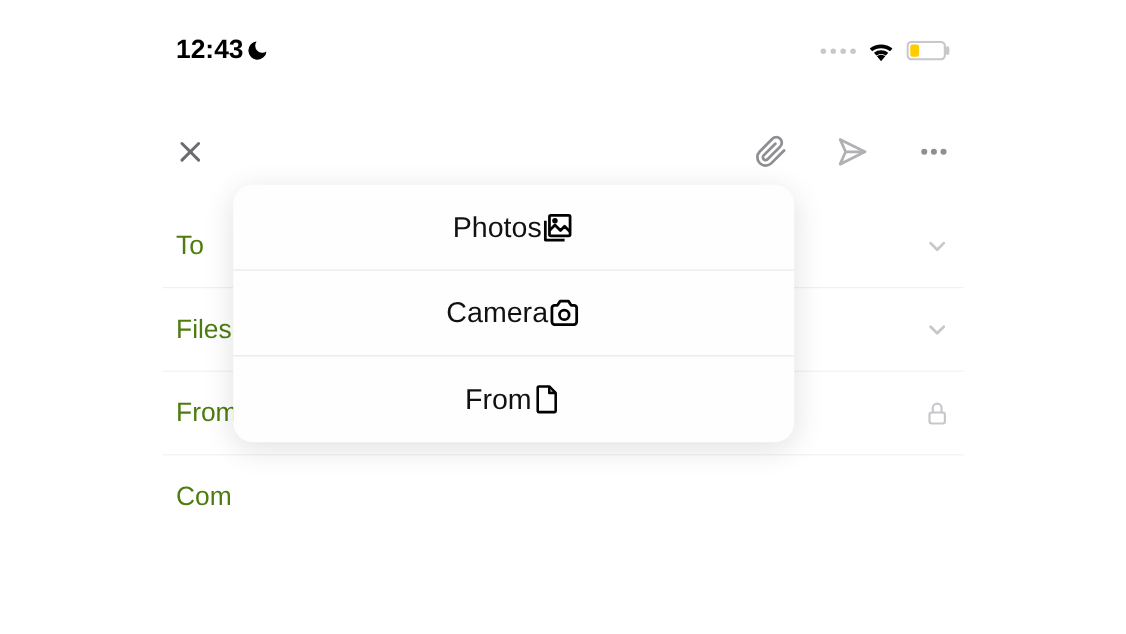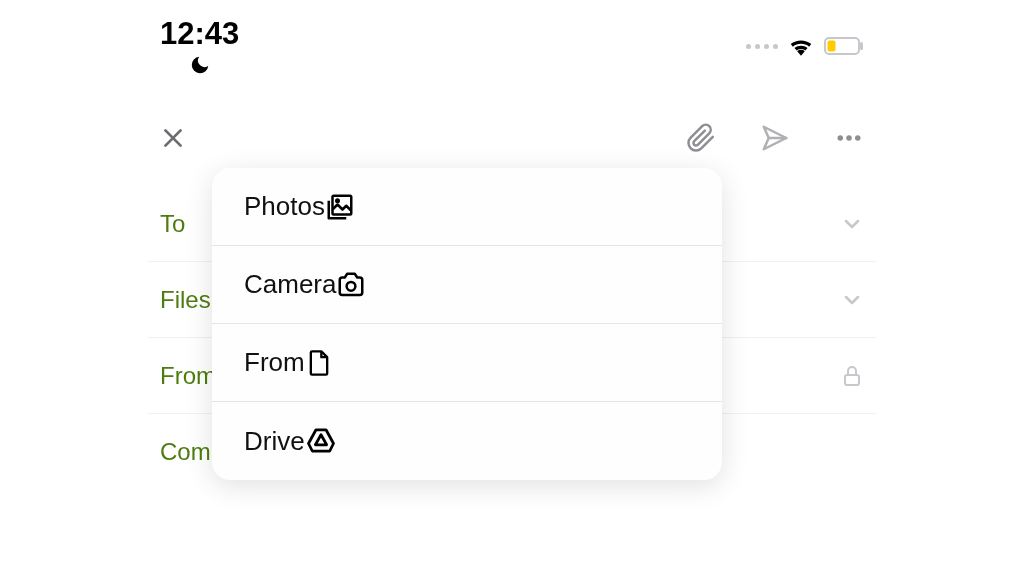--- a/index.html
+++ b/index.html
@@ -19,24 +19,23 @@
       padding: 0 160px;
       display: flex;
       justify-content: space-between;
       align-items: center;
       height: 28px;
     }
     .status-left {
       display: flex;
       align-items: center;
       gap: 2px;
-      font-size: 31px;
+      font-size: 24px;
       font-weight: 600;
       color: #000;
-      flex-direction: column;
     }
     .status-right {
       display: flex;
       align-items: center;
       gap: 10px;
     }
     .dots {
       display: flex;
       gap: 4px;
     }
@@ -83,21 +82,21 @@
       top: 168px;
       left: 212px;
       width: 510px;
       background: #fefefe;
       border-radius: 18px;
       box-shadow: 0 6px 28px rgba(0,0,0,0.12);
       overflow: hidden;
     }
     .popover-item {
       display: flex;
-      justify-content: flex-start;
+      justify-content: center;
       align-items: center;
       height: 78px;
       padding: 0 32px;
       font-size: 26px;
       color: #111;
       border-bottom: 1px solid #e5e5e5;
       cursor: pointer;
     }
     .popover-item:last-child { border-bottom: none; }
     svg { display: block; }
@@ -204,20 +203,13 @@
       <circle cx="12" cy="13" r="3.5"></circle>
     </svg>
   </div>
   <div class="popover-item">
     <span>From</span>
     <svg width="28" height="30" viewBox="0 0 24 24" fill="none" stroke="#000" stroke-width="2" stroke-linejoin="round">
       <path d="M14 2H6a1 1 0 0 0-1 1v18a1 1 0 0 0 1 1h12a1 1 0 0 0 1-1V7l-5-5z"></path>
       <polyline points="14 2 14 7 19 7"></polyline>
     </svg>
   </div>
-  <div class="popover-item">
-    <span>Drive</span>
-    <svg width="32" height="30" viewBox="0 0 24 24" fill="none" stroke="#000" stroke-width="2.2" stroke-linejoin="round">
-      <polygon points="8 3 16 3 22 14 19 20 5 20 2 14"></polygon>
-      <polygon points="12 7 16.5 15 7.5 15"></polygon>
-    </svg>
-  </div>
 </div>
 
 </body></html>

